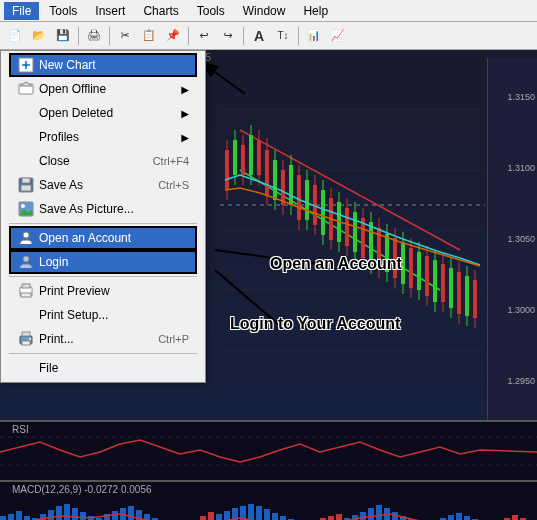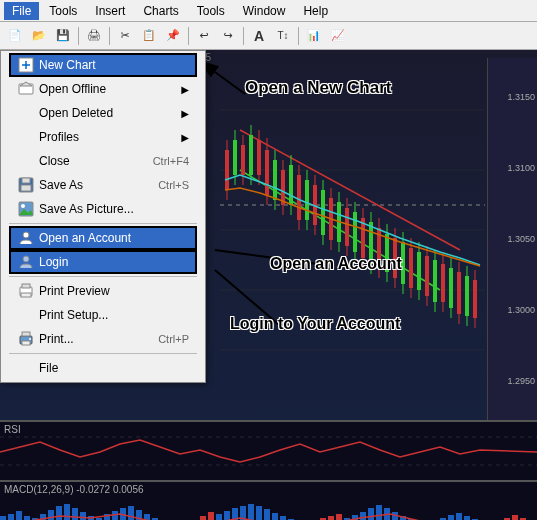--- a/index.html
+++ b/index.html
@@ -150,21 +150,21 @@
       background: #0a0a1a;
       position: relative;
       border-top: 2px solid #555;
     }
     .panel-label {
       color: #aaa;
       font-size: 10px;
       padding: 2px 4px;
       position: absolute;
       top: 0;
-      left: 0;
+      left: 8px;
       z-index: 5;
     }
 
     
     .chart-bg {
       position: absolute;
       top: 0; left: 0; right: 0; bottom: 0;
       background: linear-gradient(180deg, #1a1a2e 0%, #16213e 100%);
     }
 
@@ -444,21 +444,20 @@
       <span class="shortcut">Ctrl+P</span>
     </div>
     <div class="menu-separator"></div>
 
     <div class="menu-item">
       <span class="icon-placeholder"></span>
       <span>File</span>
     </div>
   </div>
 
-  <div class="annotation" style="top: 28px; left: 245px; font-size: 17px;">Open a New Chart</div>
 
   <svg style="position:absolute;top:0;left:0;width:100%;height:100%;pointer-events:none;z-index:49;">
 
     <line x1="245" y1="44" x2="215" y2="22" stroke="#000" stroke-width="2" marker-end="url(#arrowhead)"></line>
 
     <line x1="325" y1="215" x2="215" y2="200" stroke="#000" stroke-width="2"></line>
 
     <line x1="285" y1="280" x2="215" y2="220" stroke="#000" stroke-width="2"></line>
     <defs>
       <marker id="arrowhead" markerWidth="10" markerHeight="7" refX="0" refY="3.5" orient="auto">

